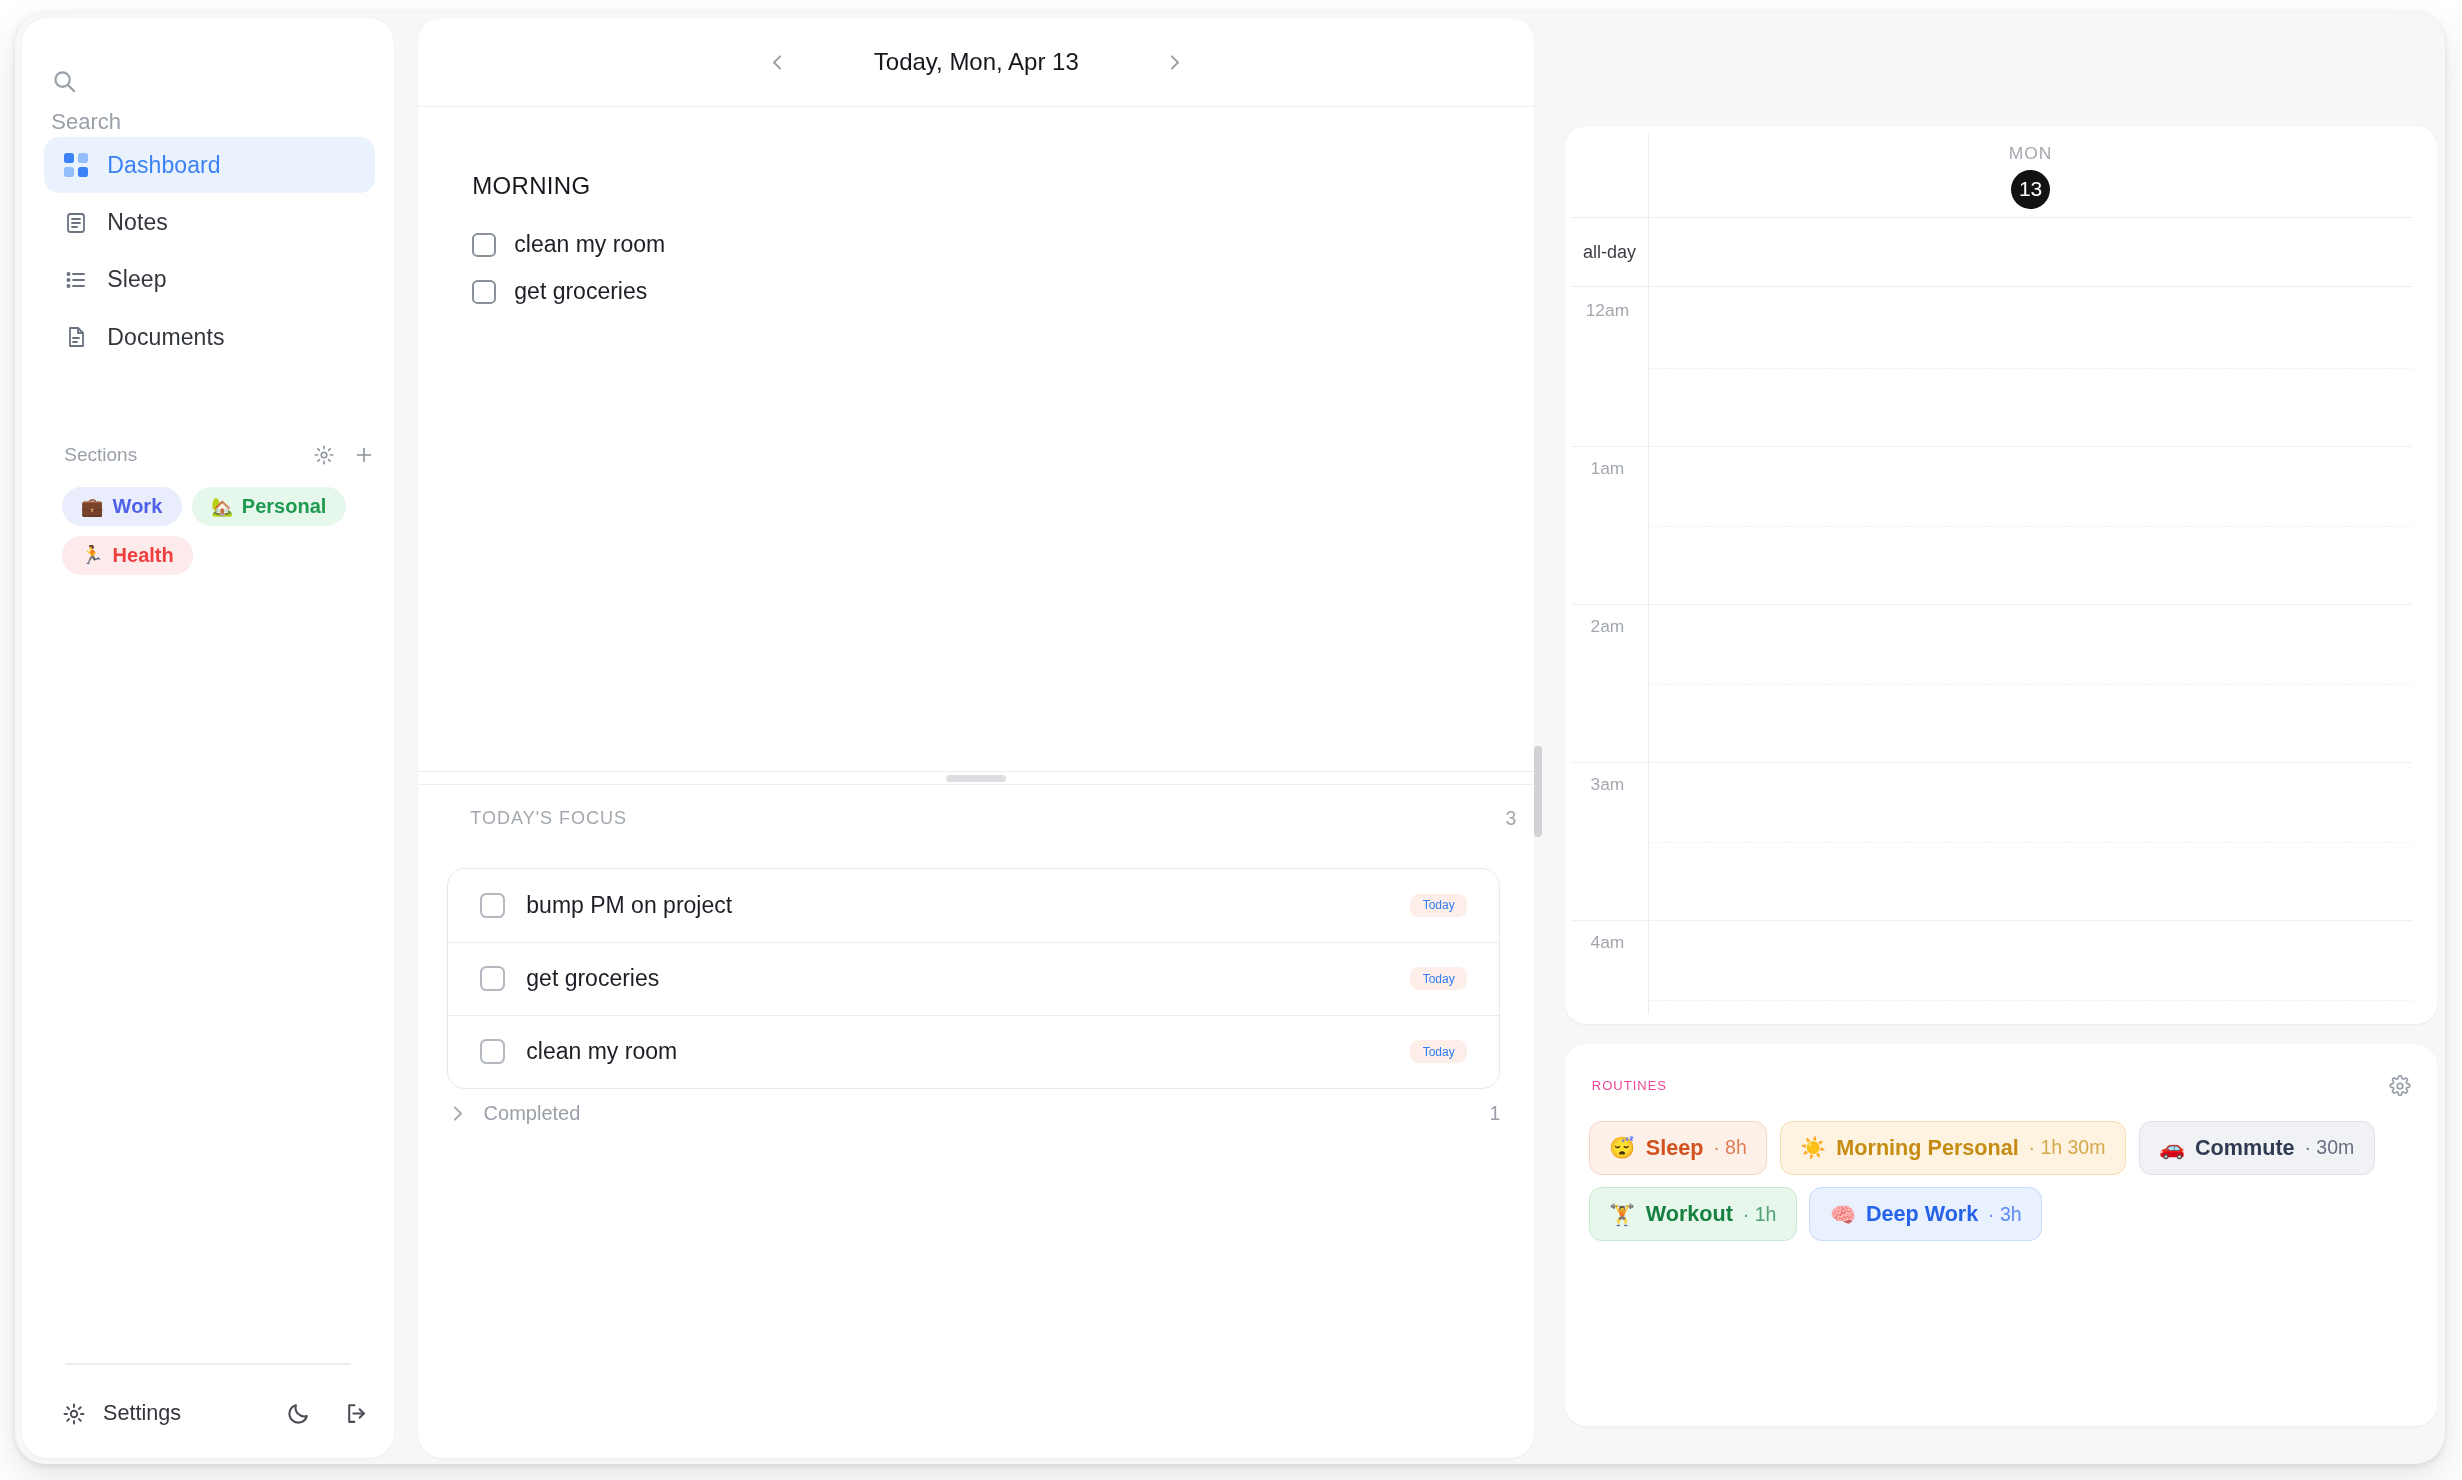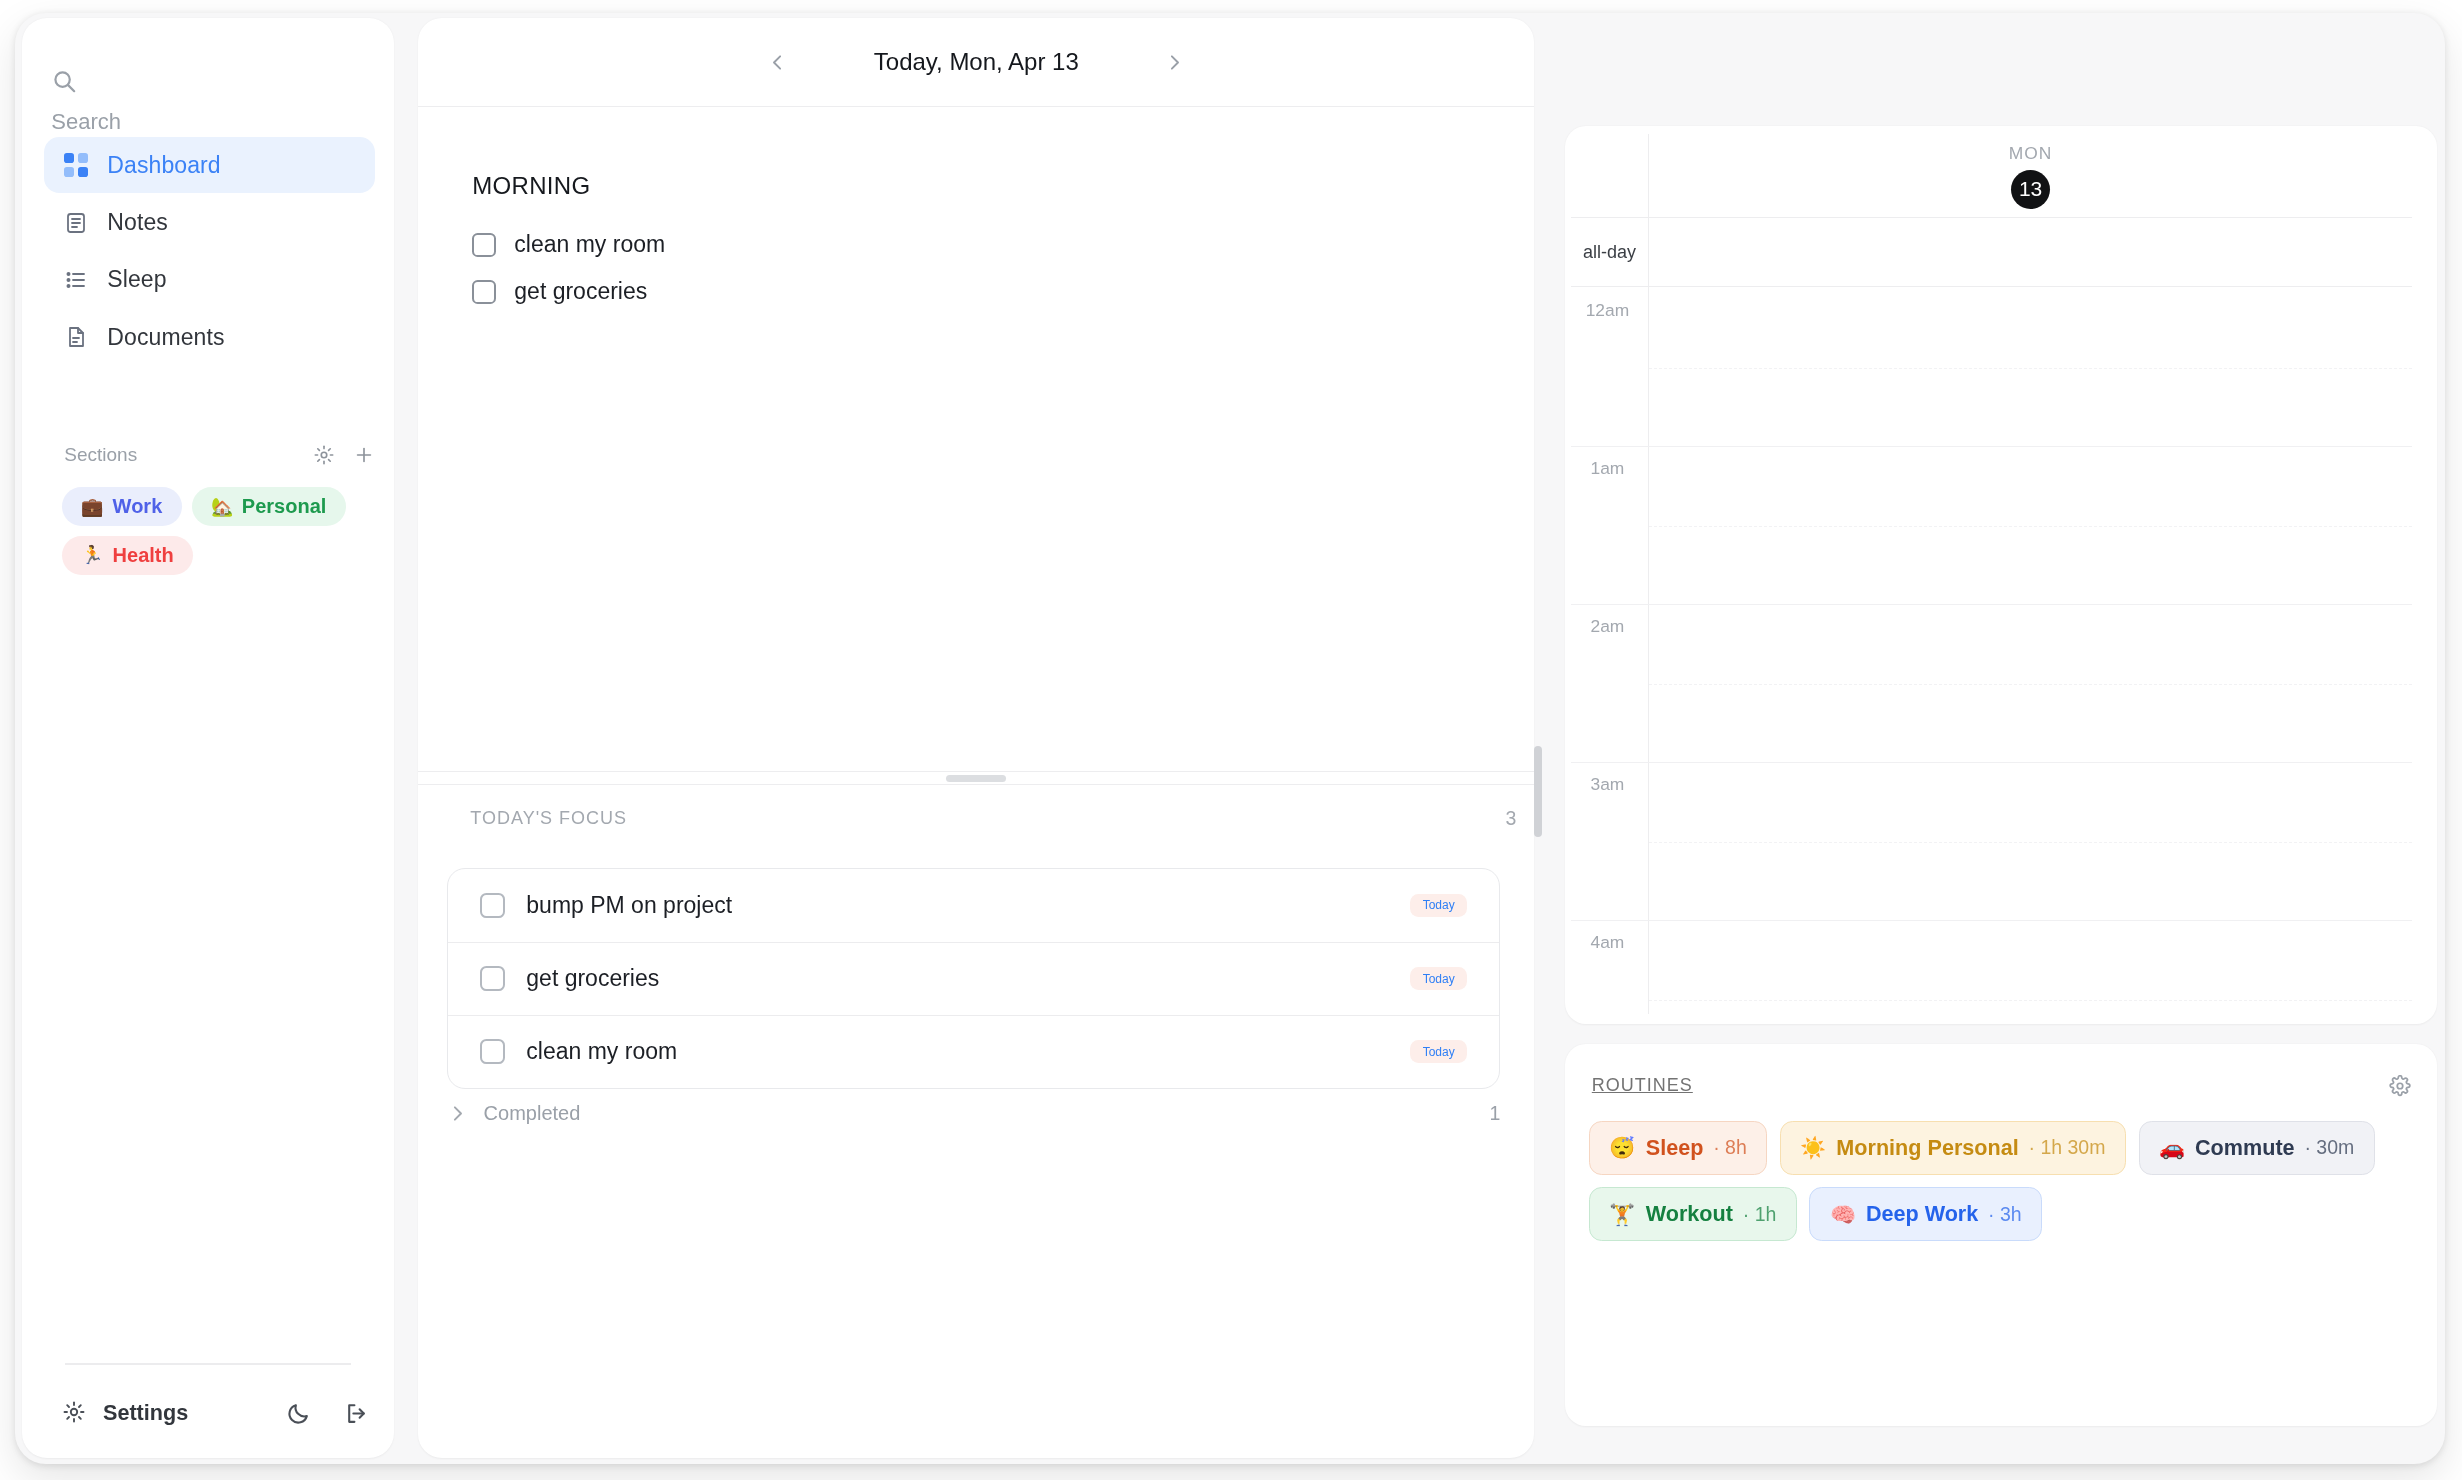--- a/index.html
+++ b/index.html
@@ -97,21 +97,21 @@
   .chip.work     { background: #eaeefc; color: #4f61e8; }
   .chip.personal { background: #e6f7ec; color: #1d9a4e; }
   .chip.health   { background: #fdeaea; color: #ef3f3f; }
 
   .side-sep { position: absolute; left: 43px; top: 1345px; width: 286px; height: 1.4px; background: #ececee; }
 
   .side-footer {
     position: absolute; left: 40px; top: 1369px; width: 307px; height: 52px;
     display: flex; align-items: center;
   }
-  .settings-btn { display: flex; align-items: flex-start; gap: 16.7px; cursor: pointer; flex: 1 1 auto; font-weight: bold; }
+  .settings-btn { display: flex; align-items: flex-end; gap: 16.7px; cursor: pointer; flex: 1 1 auto; }
   .settings-btn .ico { width: 24px; height: 24px; color: #4a4f57; }
   .settings-btn .ico svg { width:100%; height:100%; display:block; }
   .settings-label { font-size: 21.6px; color: #32363c; }
   .footer-ico { width: 25px; height: 25px; color: #4a4f57; margin-left: 33px; cursor: pointer; }
   .footer-ico svg { width: 100%; height: 100%; display: block; }
 
   
   .main-panel {
     position: absolute;
     left: 403px; top: 5.6px;
@@ -210,21 +210,21 @@
   .hour-row .hlabel { position: absolute; left: 0; top: 11px; width: 73px; text-align: center; font-size: 17.4px; color: #a3a8af; }
   .hour-row .half { position: absolute; left: 78px; right: 0; top: 79px; height: 0; border-top: 1.4px dashed #f2f2f4; }
 
   .routines-card {
     position: absolute; left: 1550px; top: 1031px;
     width: 872px; height: 382px;
     background: #fff; border-radius: 21px;
     box-shadow: 0 0.7px 2.1px rgba(0,0,0,.05);
   }
   .routines-head { position: absolute; left: 26.5px; top: 31px; right: 26.5px; display: flex; align-items: center; }
-  .routines-title { font-size: 18px; letter-spacing: 1px; color: #737373; flex: 1 1 auto; text-decoration: underline; }
+  .routines-title { font-size: 13px; letter-spacing: 1px; color: #ec4899; flex: 1 1 auto; }
   .gear-ico { width: 22px; height: 22px; color: #9aa0a8; cursor: pointer; }
   .gear-ico svg { width: 100%; height: 100%; display: block; }
 
   .routine-chips { position: absolute; left: 24px; top: 77px; right: 24px;
                    display: flex; flex-wrap: wrap; gap: 12.6px; align-content: flex-start; }
   .rchip {
     display: inline-flex; align-items: center; gap: 9.8px;
     height: 54px; padding: 0 19.5px; border-radius: 12.6px;
     font-size: 21.6px; font-weight: bold; cursor: pointer; white-space: nowrap;
     border: 1.4px solid transparent;

